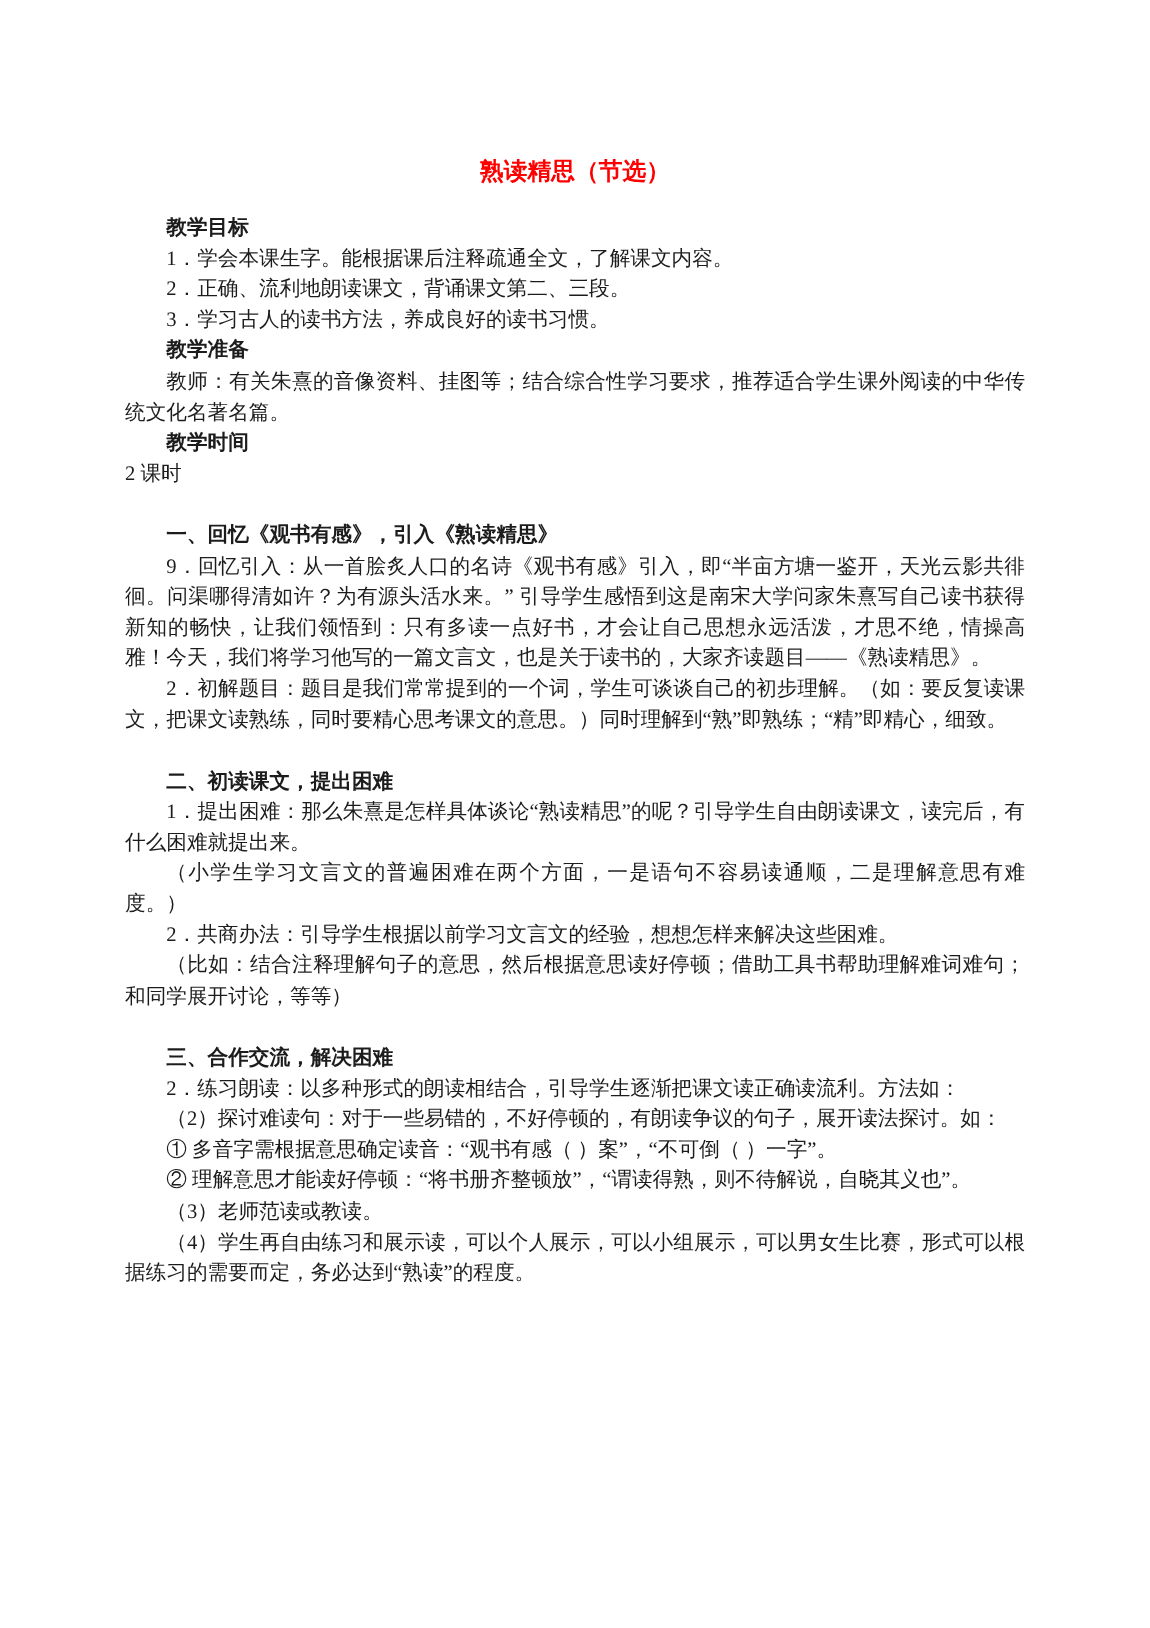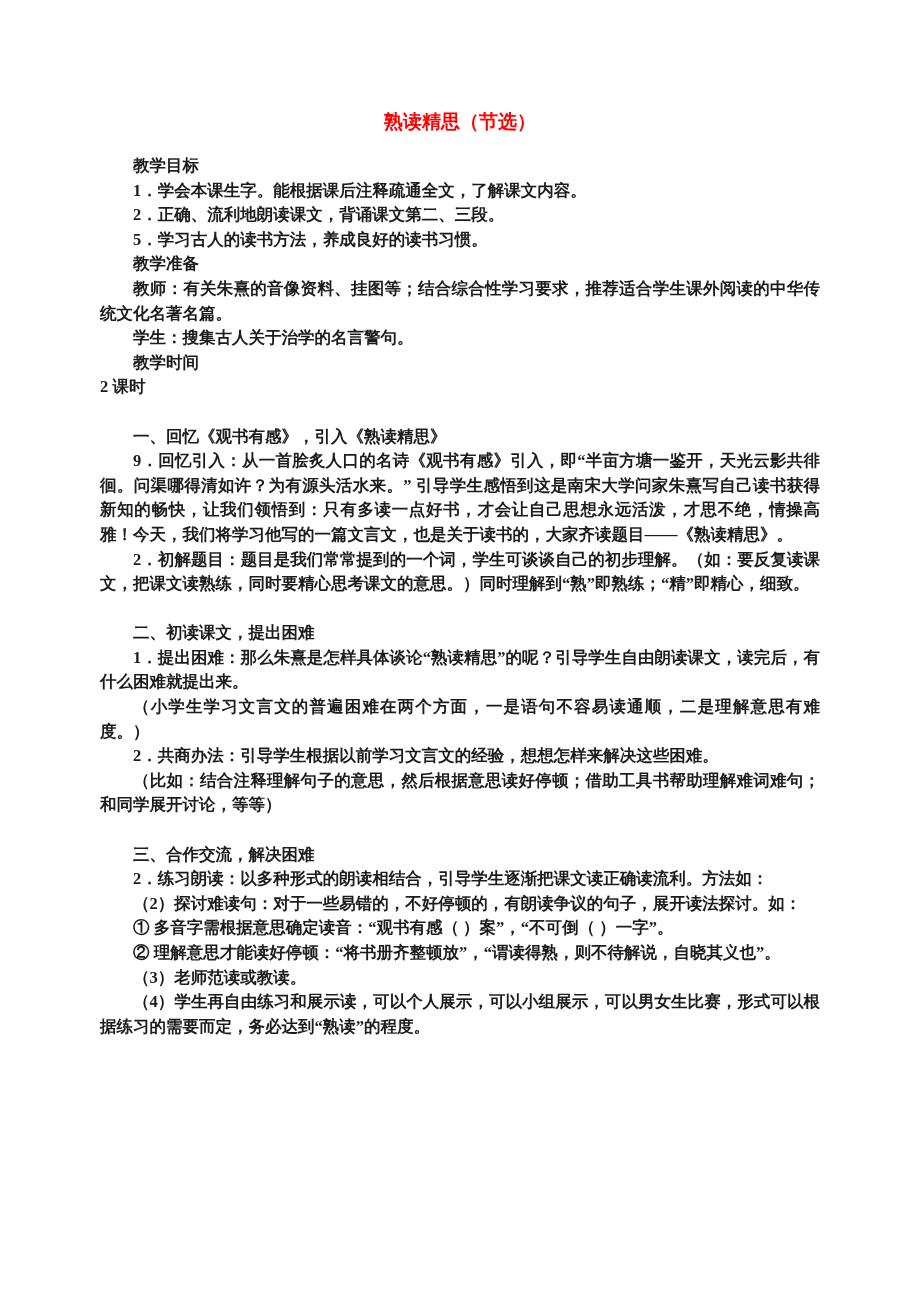--- a/index.html
+++ b/index.html
@@ -13,58 +13,56 @@
     font-family: "Liberation Serif", "DejaVu Serif", serif;
     color: #1c1c1c;
     overflow: hidden;
   }
   .page {
     padding: 108px 100px 0 100px;
     box-sizing: border-box;
     width: 920px;
   }
   .doc-title {
-    margin: 0 0 18px 0;
+    margin: 16px 0 18px 0;
     text-align: center;
     font-size: 19px;
     font-weight: bold;
     line-height: 28px;
   }
   .doc-body p {
     margin: 0;
     font-size: 16.5px;
     line-height: 24.6px;
     text-indent: 2em;
     text-align: justify;
     word-break: break-all;
-    font-weight: bold;
   }
   .doc-body p.bold {
     font-weight: bold;
   }
   .doc-body p.noindent {
     text-indent: 0;
   }
   .doc-body .spacer {
     height: 24.6px;
   }
 </style>
 </head>
 <body style="color: rgb(28, 28, 28);">
 
 <div class="page">
   <h1 class="doc-title" style="color: rgb(255, 0, 0);">熟读精思（节选）</h1>
   <div class="doc-body">
       <p class="bold ">教学目标</p>
       <p class="">1．学会本课生字。能根据课后注释疏通全文，了解课文内容。</p>
       <p class="">2．正确、流利地朗读课文，背诵课文第二、三段。</p>
-      <p class="">5．学习古人的读书方法，养成良好的读书习惯。</p>
+      <p class="">3．学习古人的读书方法，养成良好的读书习惯。</p>
       <p class="bold ">教学准备</p>
       <p class="">教师：有关朱熹的音像资料、挂图等；结合综合性学习要求，推荐适合学生课外阅读的中华传统文化名著名篇。</p>
-      <p class="">学生：搜集古人关于治学的名言警句。</p>
       <p class="bold ">教学时间</p>
       <p class="noindent">2 课时</p>
       <div class="spacer"></div>
       <p class="bold ">一、回忆《观书有感》，引入《熟读精思》</p>
       <p class="">9．回忆引入：从一首脍炙人口的名诗《观书有感》引入，即“半亩方塘一鉴开，天光云影共徘徊。问渠哪得清如许？为有源头活水来。” 引导学生感悟到这是南宋大学问家朱熹写自己读书获得新知的畅快，让我们领悟到：只有多读一点好书，才会让自己思想永远活泼，才思不绝，情操高雅！今天，我们将学习他写的一篇文言文，也是关于读书的，大家齐读题目——《熟读精思》。</p>
       <p class="">2．初解题目：题目是我们常常提到的一个词，学生可谈谈自己的初步理解。（如：要反复读课文，把课文读熟练，同时要精心思考课文的意思。）同时理解到“熟”即熟练；“精”即精心，细致。</p>
       <div class="spacer"></div>
       <p class="bold ">二、初读课文，提出困难</p>
       <p class="">1．提出困难：那么朱熹是怎样具体谈论“熟读精思”的呢？引导学生自由朗读课文，读完后，有什么困难就提出来。</p>
       <p class="">（小学生学习文言文的普遍困难在两个方面，一是语句不容易读通顺，二是理解意思有难度。）</p>

